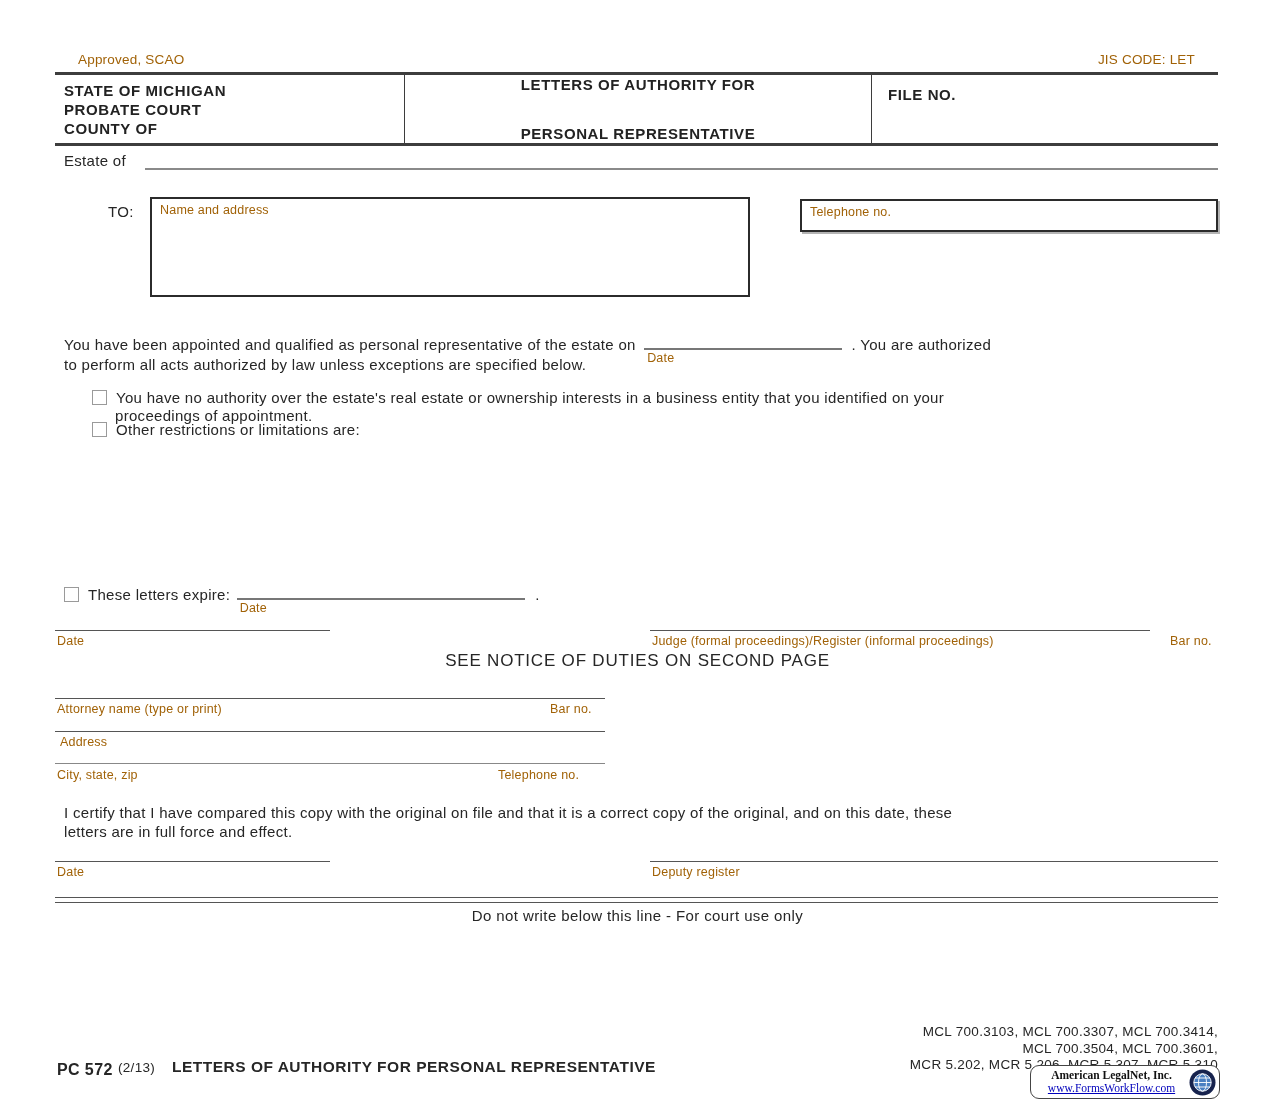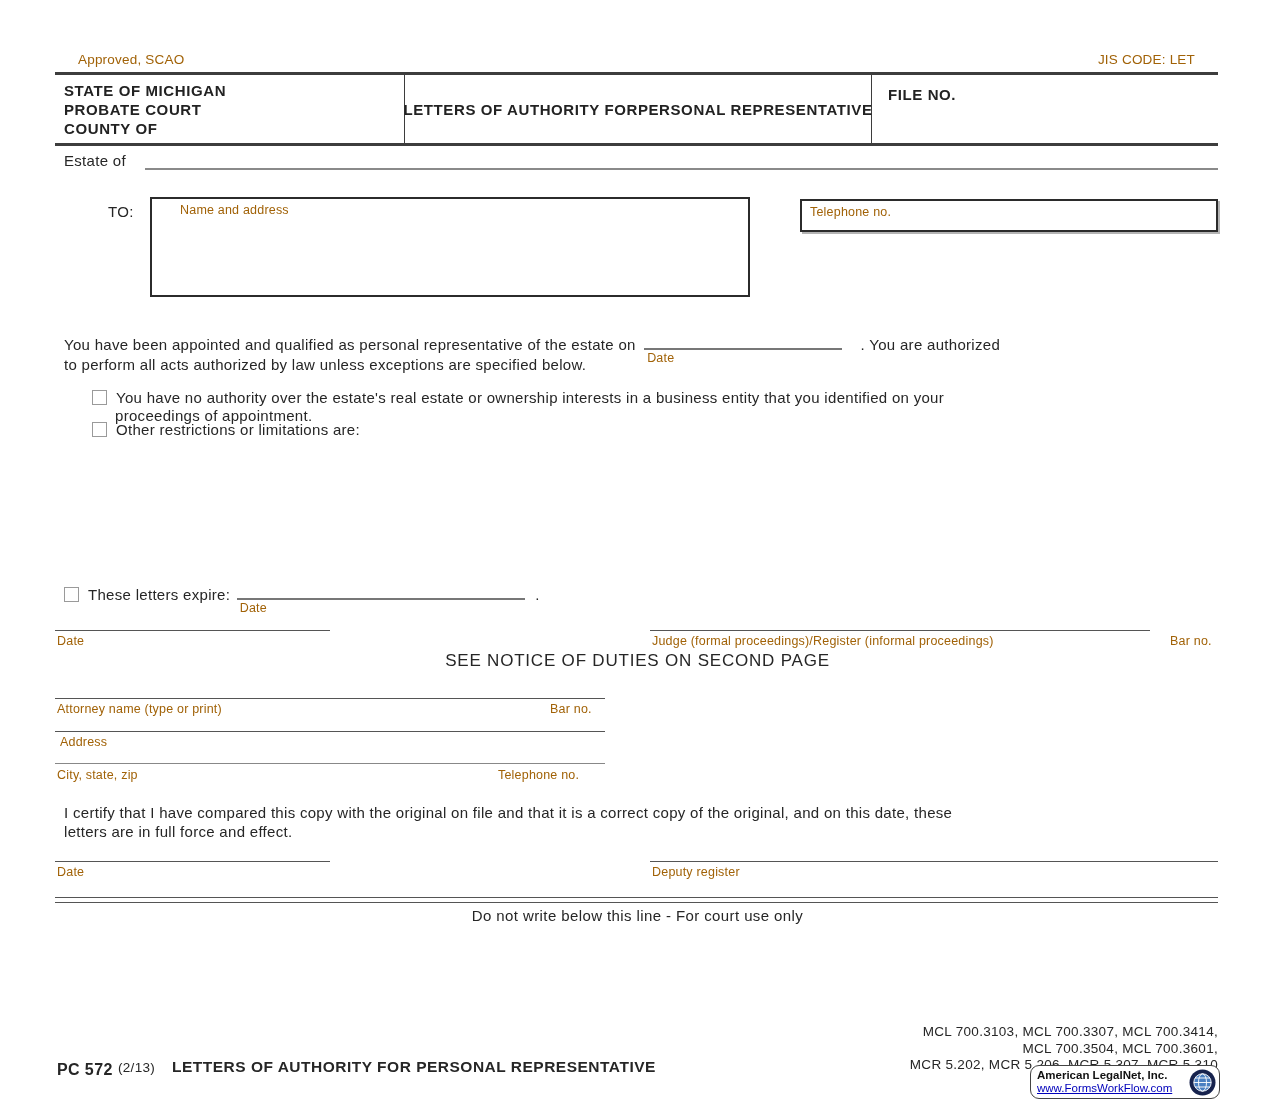--- a/index.html
+++ b/index.html
@@ -11,38 +11,38 @@
   .t{font-size:15px; letter-spacing:.3px; white-space:nowrap; color:#262626;}
   .b{font-weight:bold;}
   .small{font-size:12.5px; letter-spacing:.2px; color:#a16207; white-space:nowrap;}
   .caption-table{
     left:55px; top:72px; width:1163px; height:68px;
     border-top:3px solid #3d3d3d; border-bottom:3px solid #3d3d3d;
     display:flex;
   }
   .cell{box-sizing:border-box;}
   .cell.court{width:350px; padding:6px 0 0 9px; border-right:1.5px solid #3d3d3d;}
-  .cell.title{width:467px; border-right:1.5px solid #3d3d3d; display:flex; flex-direction:row; justify-content:center; align-items:center;}
+  .cell.title{width:467px; border-right:1.5px solid #3d3d3d; display:flex; flex-direction:column; justify-content:space-between; align-items:center;}
   .cell.fileno{flex:1; padding:10px 0 0 16px;}
   .hdr-line{font-weight:bold; font-size:15px; line-height:19px; letter-spacing:.6px; white-space:nowrap;}
   .rule{position:absolute; border-top:1.2px solid #555; height:0;}
   .rule.gray{border-top:2px solid #8a8a8a;}
   .rule.thin2{border-top:1.5px solid #777;}
   .box{position:absolute; border:2px solid #2b2b2b; box-sizing:border-box; background:#fff;}
   .cb{display:inline-block; width:13px; height:13px; border:1.5px solid #9a9a9a; background:#fff; vertical-align:-2px; margin-right:9px;}
   .blank{display:inline-block; border-bottom:2px solid #777; position:relative; vertical-align:baseline;}
   .blank .under-label-wrap{position:absolute; top:100%; left:3px;}
   .center-text{left:0; width:1275px; text-align:center;}
   .mcl{right:57px; top:1024px; text-align:right; font-size:13.5px; line-height:16.5px; letter-spacing:.3px; color:#262626; white-space:nowrap;}
   .badge{
     left:1030px; top:1065px; width:190px; height:34px;
     border:1.4px solid #444; border-radius:9px; background:#fff;
     display:flex; align-items:center; padding:1px 3px 1px 6px; box-sizing:border-box; gap:3px;
   }
-  .badge .txt{flex:1; text-align:left; font-family:Liberation Sans, sans-serif; line-height:13px;}
+  .badge .txt{flex:1; text-align:center; font-family:Liberation Serif, serif; line-height:13px;}
   .badge .co{font-weight:bold; font-size:11.5px; color:#111; white-space:nowrap;}
   .badge .url{font-size:11.5px; color:#0000bb; text-decoration:underline; white-space:nowrap;}
 </style>
 </head>
 <body>
 
 <div class="page">
 
   <div class="abs small" style="left:78px; top:52px; font-size:13.5px;">Approved, SCAO</div>
   <div class="abs small" style="right:80px; top:52px; font-size:13.5px;">JIS CODE:  LET</div>
@@ -60,30 +60,30 @@
     <div class="cell fileno">
       <div class="hdr-line">FILE NO.</div>
     </div>
   </div>
 
   <div class="abs t" style="left:64px; top:152px;">Estate of</div>
   <div class="rule gray" style="left:145px; top:168px; width:1073px;"></div>
 
   <div class="abs t" style="left:64px; top:203px;margin-left:44px;">TO:</div>
   <div class="box" style="left:150px; top:197px; width:600px; height:100px;">
-    <div class="small" style="position:absolute; left:8px; top:4px;margin-left:20px;">Name and address</div>
+    <div class="small" style="position:absolute; left:8px; top:4px;">Name and address</div>
   </div>
   <div class="box" style="left:800px; top:199px; width:418px; height:33px; box-shadow:2px 2px 0 #b4b4b4;">
     <div class="small" style="position:absolute; left:8px; top:4px;">Telephone no.</div>
   </div>
 
   <div class="abs t" style="left:64px; top:336px;">
     <span>You have been appointed and qualified as personal representative of the estate on</span>
     <span class="blank" style="width:198px; margin-left:4px;"><span class="under-label-wrap"><span class="small">Date</span></span></span>
-    <span style="margin-left:14px;">. You are authorized</span>
+    <span style="margin-left:5px;">. You are authorized</span>
   </div>
   <div class="abs t" style="left:64px; top:356px;">to perform all acts authorized by law unless exceptions are specified below.</div>
 
   <div class="abs t" style="left:92px; top:389px;">
     <span class="cb"></span><span>You have no authority over the estate's real estate or ownership interests in a business entity that you identified on your</span>
   </div>
   <div class="abs t" style="left:115px; top:407px;">proceedings of appointment.</div>
   <div class="abs t" style="left:92px; top:421px;">
     <span class="cb"></span><span>Other restrictions or limitations are:</span>
   </div>

